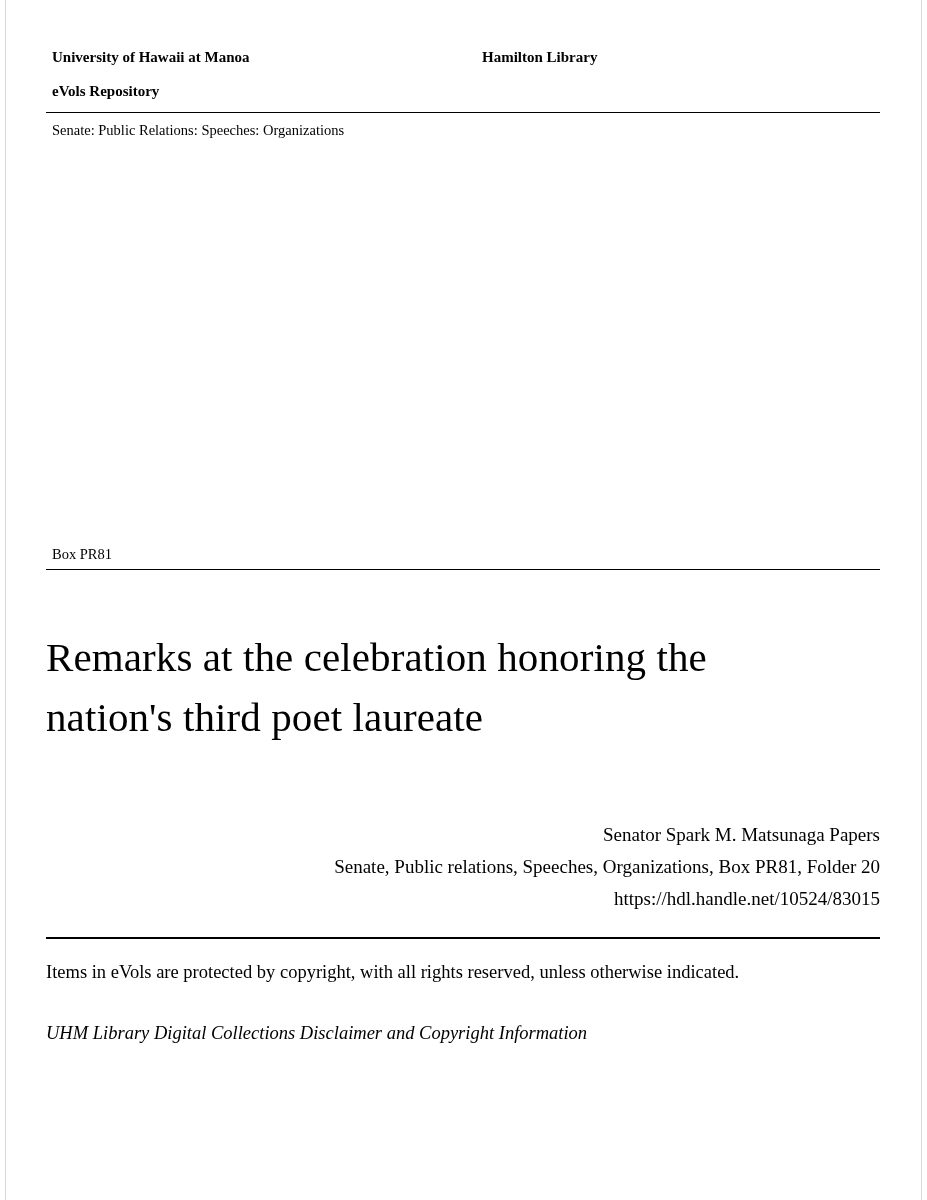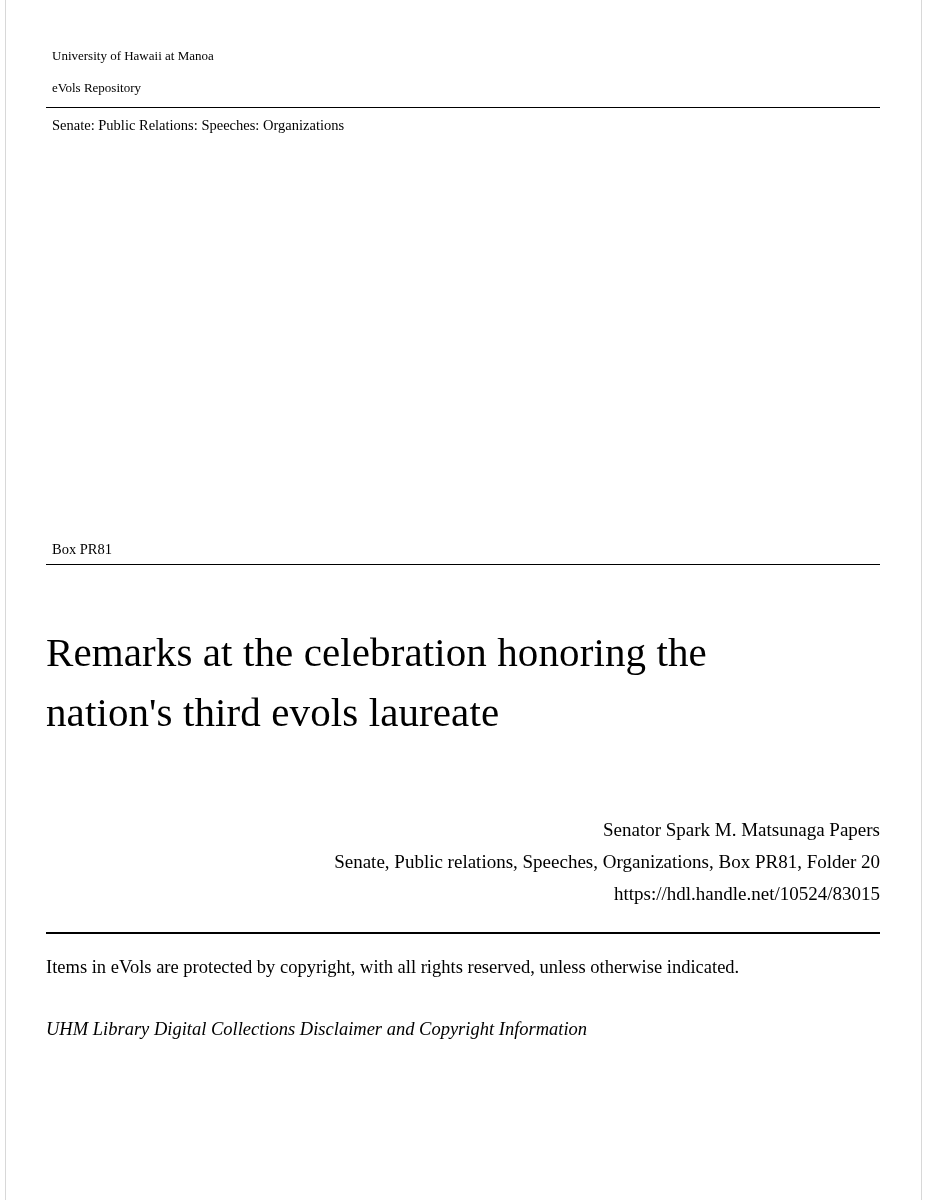--- a/index.html
+++ b/index.html
@@ -60,22 +60,22 @@
   .header-row .col-right {
     flex: 1 1 auto;
   }
   .header-main .header-row {
     margin-bottom: 16px;
   }
   .header-main .header-row:last-child {
     margin-bottom: 12px;
   }
   .hdr-strong {
-    font-weight: normal;
-    font-size: 13px;
+    font-weight: bold;
+    font-size: 15px;
     line-height: 1.2;
     padding-left: 6px;
   }
   .rule-thin {
     border-top: 1.6px solid #000;
     margin-top: 7px;
   }
   .subheader-row {
     display: flex;
     align-items: baseline;
@@ -140,37 +140,38 @@
 <div class="page">
   <div class="page-edge-left"></div>
   <div class="page-edge-right"></div>
 
   <div class="content">
 
     <div class="header">
       <div class="header-main">
         <div class="header-row">
           <div class="col-left hdr-strong">University of Hawaii at Manoa</div>
+          <div class="col-right hdr-strong">Hamilton Library</div>
         </div>
         <div class="header-row">
           <div class="col-left hdr-strong">eVols Repository</div>
         </div>
       </div>
 
       <div class="rule-thin"></div>
 
       <div class="subheader-row">
         <div class="col-left sub-text">Senate: Public Relations: Speeches: Organizations</div>
         <div class="col-right sub-text">Box PR81</div>
       </div>
 
       <div class="rule-thin2"></div>
     </div>
 
-    <h1 class="title">Remarks at the celebration honoring the nation's third evols laureate</h1>
+    <h1 class="title">Remarks at the celebration honoring the nation's third poet laureate</h1>
 
     <div class="citation">
       <div>Senator Spark M. Matsunaga Papers</div>
       <div>Senate, Public relations, Speeches, Organizations, Box PR81, Folder 20</div>
       <div>https://hdl.handle.net/10524/83015</div>
     </div>
 
     <div class="rule-thick"></div>
 
     <div class="rights">Items in eVols are protected by copyright, with all rights reserved, unless otherwise indicated.</div>

